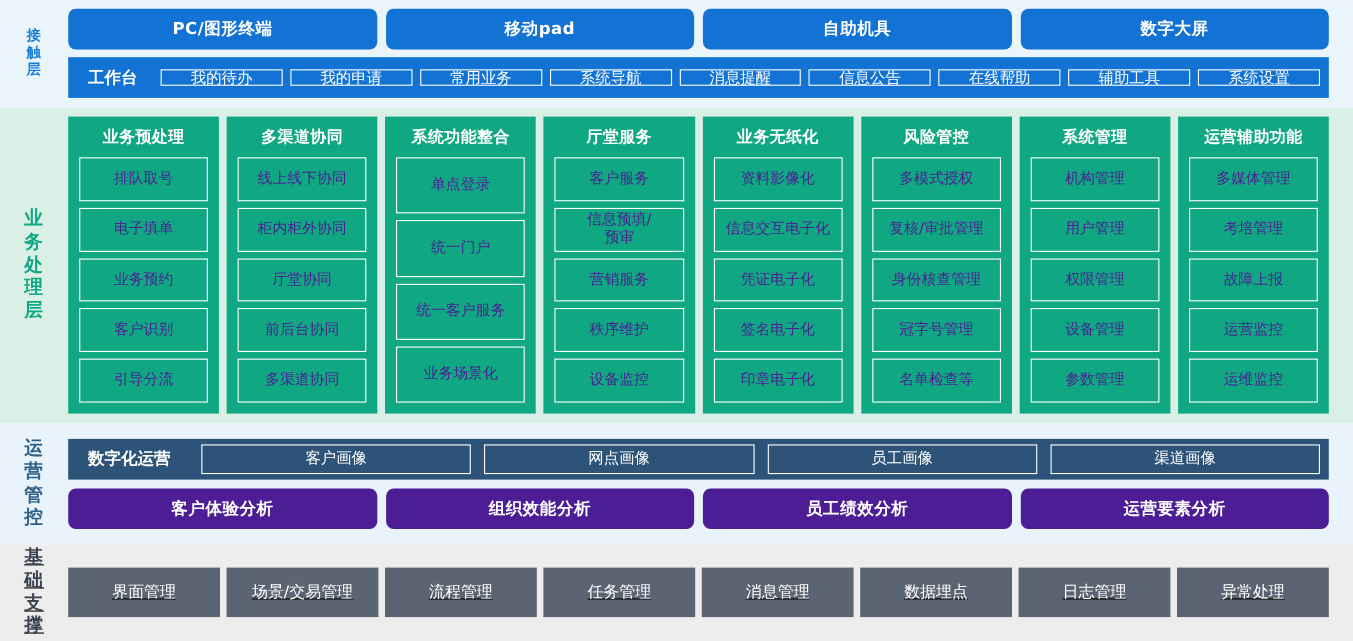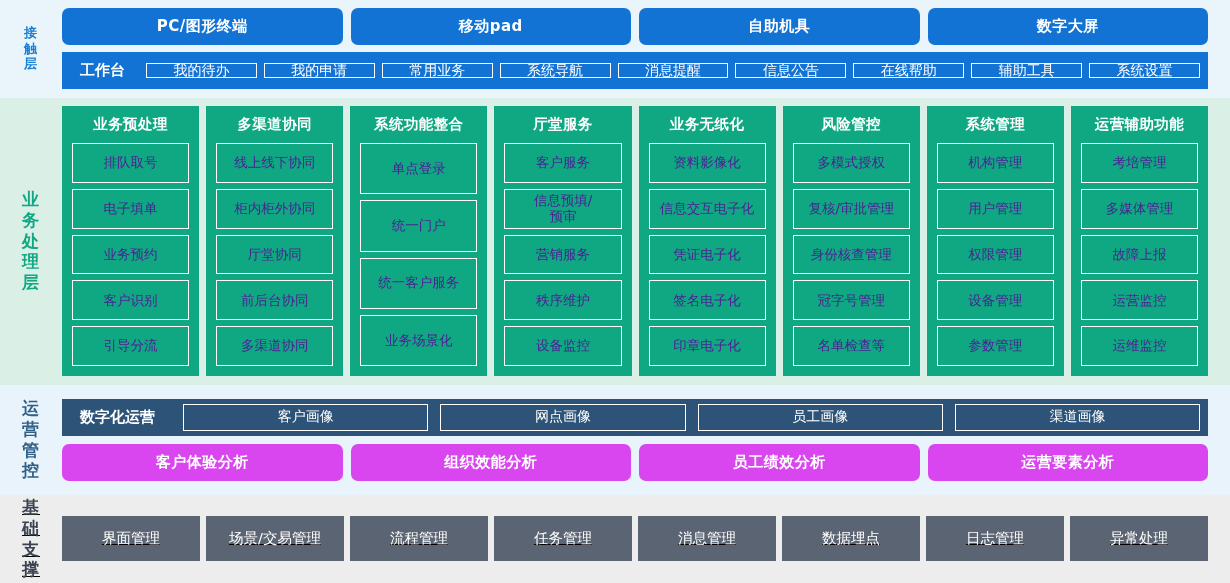--- a/index.html
+++ b/index.html
@@ -181,21 +181,21 @@
     color: #ffffff;
     font-size: 14px;
     white-space: nowrap;
   }
   .ops-analysis-row {
     display: flex;
     gap: 8px;
   }
   .ops-analysis-item {
     flex: 1;
-    background: #d946ef;
+    background: #4c1d95;
     border-radius: 7px;
     height: 37px;
     display: flex;
     align-items: center;
     justify-content: center;
     color: #ffffff;
     font-size: 15px;
     font-weight: bold;
     letter-spacing: .5px;
   }
@@ -321,22 +321,22 @@
           <div class="biz-col-title">系统管理</div>
           <div class="biz-item">机构管理</div>
           <div class="biz-item">用户管理</div>
           <div class="biz-item">权限管理</div>
           <div class="biz-item">设备管理</div>
           <div class="biz-item">参数管理</div>
         </div>
 
         <div class="biz-col">
           <div class="biz-col-title">运营辅助功能</div>
+          <div class="biz-item">多媒体管理</div>
           <div class="biz-item">考培管理</div>
-          <div class="biz-item">多媒体管理</div>
           <div class="biz-item">故障上报</div>
           <div class="biz-item">运营监控</div>
           <div class="biz-item">运维监控</div>
         </div>
 
       </div>
     </div>
   </section>
 
   <section class="layer ops-layer">

